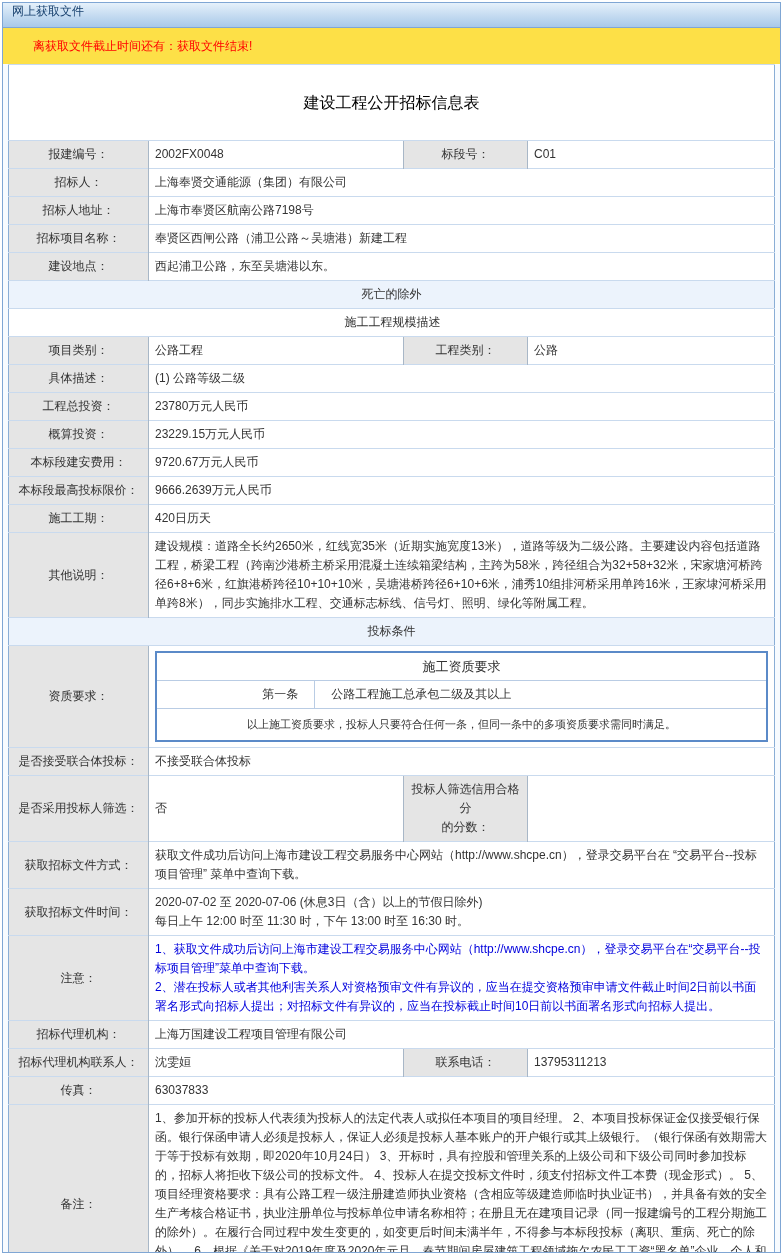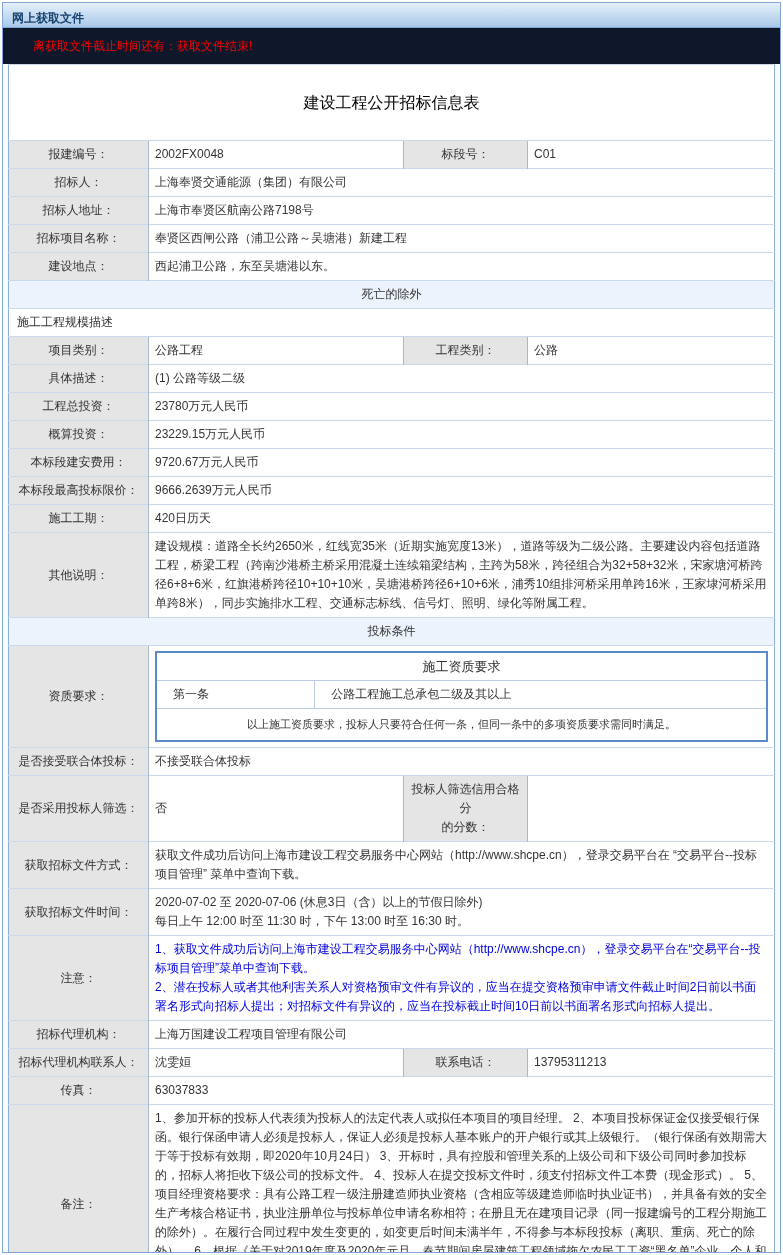--- a/index.html
+++ b/index.html
@@ -12,29 +12,29 @@
   }
   .page {
     width: 779px; height: 1251px;
     margin: 2px;
     border: 1px solid #7fa6d4;
     background: #f7fbff;
     overflow: hidden;
   }
   .titlebar {
     height: 25px;
-    display: flex; align-items: flex-end;
+    display: flex; align-items: flex-start;
     padding-left: 9px;
     background: linear-gradient(180deg, #e6f1fb 0%, #c9def2 45%, #a9c9e8 100%);
     border-bottom: 1px solid #7fa6d4;
-    font-weight: bold;
+    font-weight: normal;
     color: #17406e;
   }
   .notice {
-    background: #0f172a;
+    background: #fde047;
     padding: 10px 0 9px 30px;
     color: #ff0000;
   }
   table.main {
     width: 767px;
     margin: 0 5px;
     border-collapse: collapse;
     border: 1px solid #8aaed6;
     background: #ffffff;
     table-layout: fixed;
@@ -64,37 +64,37 @@
     font-size: 16px;
     padding: 28px 0 !important;
     color: #000;
   }
   .sec {
     background: #ecf3fc;
     text-align: center;
     padding: 4px 0 !important;
     color: #333;
   }
-  .subsec { background: #ffffff; text-align: left; padding-left: 8px !important; }
+  .subsec { background: #ffffff; text-align: center; padding-left: 8px !important; }
   .pre { white-space: pre-line; line-height: 21px; }
   .attention { color: #0000dd; font-weight: bold; white-space: pre-line; line-height: 21px; }
   table.qual {
     width: 100%;
     border-collapse: collapse;
     border: 2px solid #5b8ac8;
     background: #ffffff;
     margin: 1px 0;
   }
   table.qual td {
     border: 1px solid #b9cce4;
     padding: 4px 16px;
     line-height: 19px;
   }
   .qual-head { text-align: center; font-weight: bold; font-size: 13px; }
-  .qual-no { text-align: left; width: 26%; margin-left: 28px; }
+  .qual-no { text-align: right; width: 26%; margin-left: 28px; }
   .qual-note { text-align: center; font-weight: bold; font-size: 11px; padding: 6px 4px !important; }
 </style>
 </head>
 <body>
 
 <div class="page">
 
   <div class="titlebar">
     <span>网上获取文件</span>
   </div>

